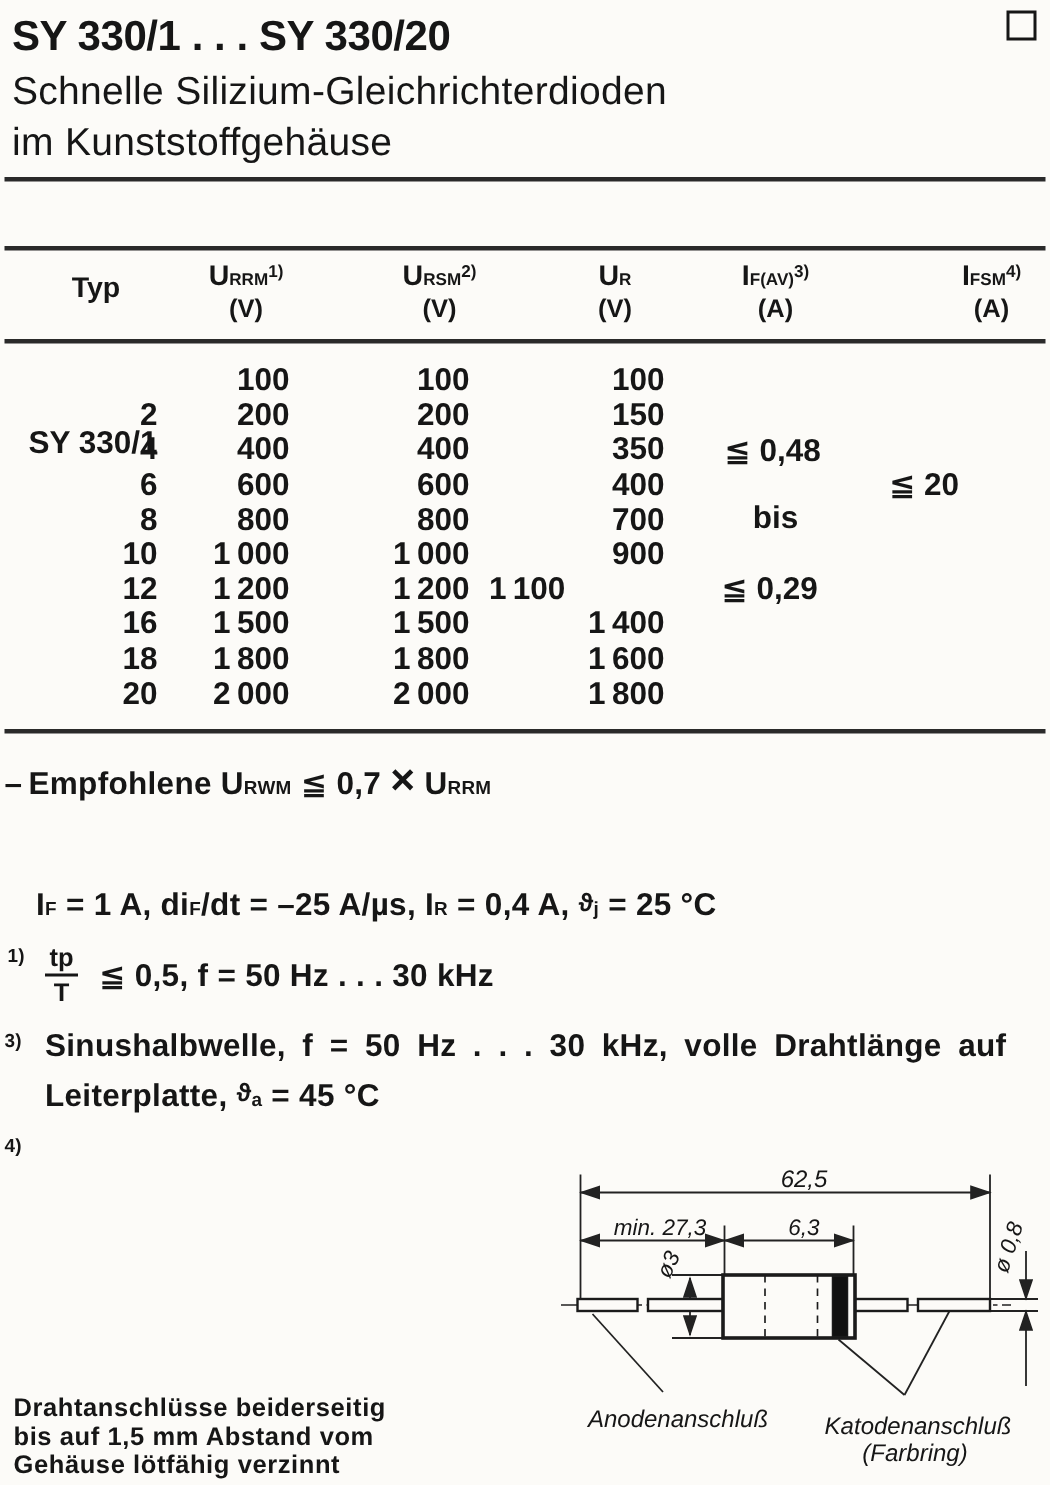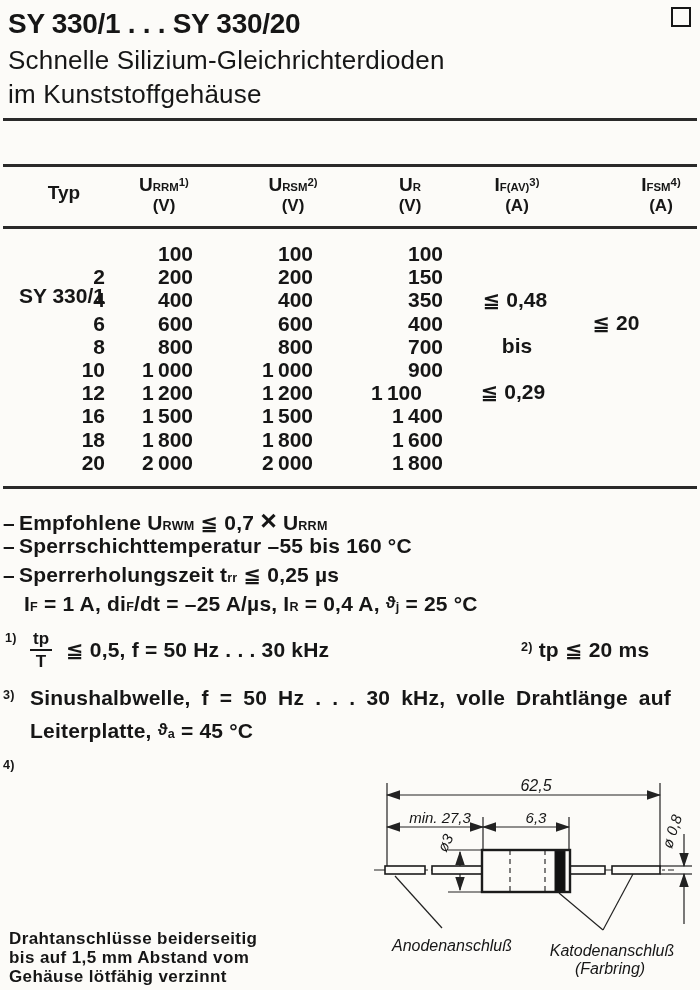--- a/index.html
+++ b/index.html
@@ -109,21 +109,21 @@
       <div class="trow" style="top: 358px;">
         <span class="tcell" style="left: 2px; width: 95px; text-align: right;">10</span>
         <span class="tcell" style="left: 100px; width: 85px; text-align: right;">1 000</span>
         <span class="tcell" style="left: 195px; width: 110px; text-align: right;">1 000</span>
         <span class="tcell" style="left: 318px; width: 117px; text-align: right;">900</span>
       </div>
       <div class="trow" style="top: 381.2px;">
         <span class="tcell" style="left: 2px; width: 95px; text-align: right;">12</span>
         <span class="tcell" style="left: 100px; width: 85px; text-align: right;">1 200</span>
         <span class="tcell" style="left: 195px; width: 110px; text-align: right;">1 200</span>
-        <span class="tcell" style="left: 330px; width: 117px; text-align: center;">1 100</span>
+        <span class="tcell" style="left: 318px; width: 117px; text-align: left;">1 100</span>
       </div>
       <div class="trow" style="top: 404.4px;">
         <span class="tcell" style="left: 2px; width: 95px; text-align: right;">16</span>
         <span class="tcell" style="left: 100px; width: 85px; text-align: right;">1 500</span>
         <span class="tcell" style="left: 195px; width: 110px; text-align: right;">1 500</span>
         <span class="tcell" style="left: 318px; width: 117px; text-align: right;">1 400</span>
       </div>
       <div class="trow" style="top: 427.6px;">
         <span class="tcell" style="left: 2px; width: 95px; text-align: right;">18</span>
         <span class="tcell" style="left: 100px; width: 85px; text-align: right;">1 800</span>
@@ -139,31 +139,28 @@
     </div>
 
   <div class="tanno" style="left:515px;top:288px;text-align:right;">≦ 0,48</div>
   <div class="tanno" style="left:616px;top:311px;">≦ 20</div>
   <div class="tanno" style="left:517px;top:334px;">bis</div>
   <div class="tanno" style="left:513px;top:380px;">≦ 0,29</div>
 
   <div class="rule" style="top:486px;"></div>
 
   <div class="note" style="top:504px;"><span class="dash">–</span><span><span>Empfohlene U</span><span class="seg-sb">RWM</span><span> ≦ 0,7 </span><span class="seg-x">×</span><span> U</span><span class="seg-sb">RRM</span></span></div>
-  <div class="note" style="top:534px;"><span class="dash">–</span><span><span>Sperrschichttemperatur –55 bis 160 °C</span></span></div>
-  <div class="note" style="top:563px;"><span class="dash">–</span><span><span>Sperrerholungszeit t</span><span class="seg-sb">rr</span><span> ≦ 0,25 µs</span></span></div>
   <div class="note" style="top:592px;left:24px;"><span><span>I</span><span class="seg-sb">F</span><span> = 1 A, di</span><span class="seg-sb">F</span><span>/dt = –25 A/µs, I</span><span class="seg-sb">R</span><span> = 0,4 A, </span><span class="seg-th">ϑ</span><span class="seg-sb">j</span><span> = 25 °C</span></span></div>
 
   <div class="fn" style="left:5px;top:629px;"><span class="seg-sp">1)</span></div>
   <div class="frac" style="left:30px;top:630px;">
     <span class="num">tp</span>
     <span class="den">T</span>
   </div>
   <div class="fn" style="left:66px;top:638px;"><span>≦ 0,5, f = 50 Hz . . . 30 kHz</span></div>
-  <div class="fn" style="left:521px;top:638px;"><span class="seg-sp">2)</span><span> tp ≦ 20 ms</span></div>
 
   <div class="fn" style="left:3px;top:686px;"><span class="seg-sp">3)</span></div>
   <div class="fn fn3-l1" style="left:30px;top:686px;"><span>Sinushalbwelle, f = 50 Hz . . . 30 kHz, volle Drahtlänge auf</span></div>
   <div class="fn" style="left:30px;top:719px;"><span>Leiterplatte, </span><span class="seg-th">ϑ</span><span class="seg-sb">a</span><span> = 45 °C</span></div>
 
   <div class="fn" style="left:3px;top:756px;"><span class="seg-sp">4)</span></div>
 
   <svg class="abs" style="left:340px;top:770px;" width="360" height="220" viewBox="0 0 360 220">
     <defs>
       <marker id="ae" markerWidth="12" markerHeight="8" refX="11" refY="4" orient="auto">

